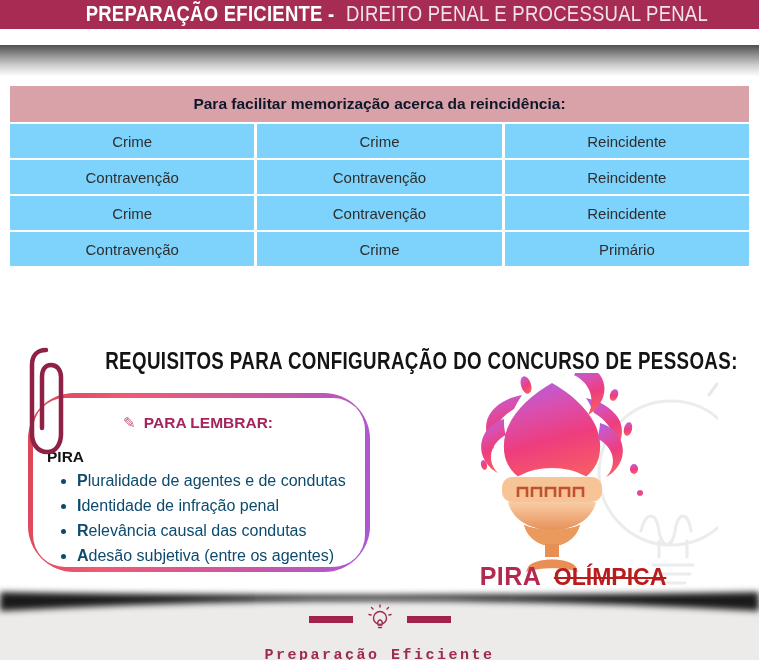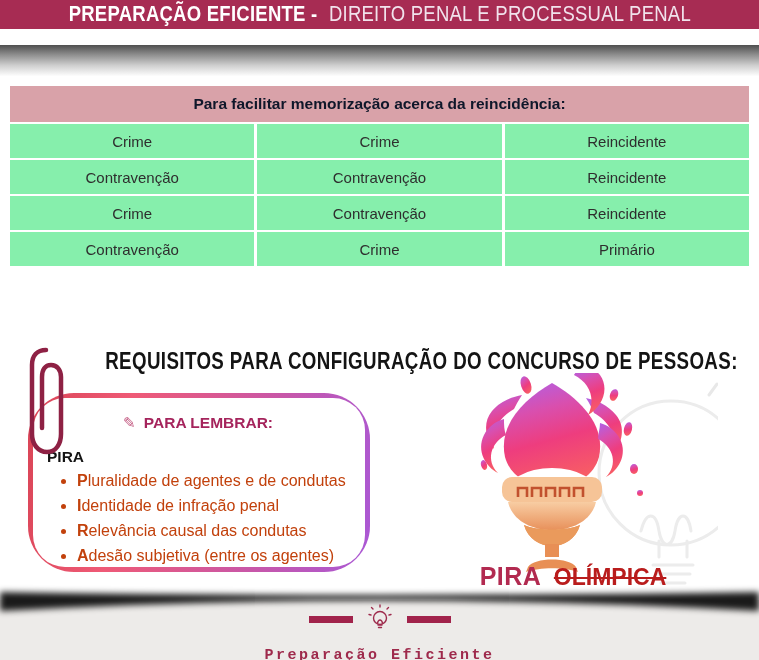--- a/index.html
+++ b/index.html
@@ -1,52 +1,52 @@
 <!DOCTYPE html>
 <html><head>
 <meta charset="utf-8">
 <style>
   html,body{margin:0;padding:0;}
   body{width:759px;height:660px;background:#fff;font-family:"Liberation Sans",sans-serif;position:relative;overflow:hidden;}
   .page{position:absolute;inset:0;}
 
   
-  .topbar{position:absolute;top:0;left:0;width:759px;height:29px;background:#a72c53;display:flex;align-items:center;justify-content:center;}
+  .topbar{position:absolute;top:0;left:0;width:759px;height:29px;background:#a72c53;display:flex;align-items:center;justify-content:flex-end;}
   .topbar-inner{display:inline-block;transform:scaleX(.86);white-space:nowrap;font-size:21.5px;letter-spacing:.3px;}
   .topbar .brand{color:#ffffff;font-weight:bold;}
   .topbar .sub{color:#f1e2ec;font-weight:normal;margin-left:7px;}
   .topbar-shadow{position:absolute;top:45px;left:0;width:759px;height:33px;
     background:linear-gradient(to bottom,#4f4f4f 0%,#8f8f8f 30%,#cfcfcf 62%,#ffffff 95%);}
 
   
   .memo-table{position:absolute;left:10px;top:86px;width:739px;}
   .t-title{height:36px;background:#d9a2a9;display:flex;align-items:center;justify-content:center;
     font-weight:bold;font-size:15.5px;color:#0f172a;}
   .t-head,.t-row{display:flex;gap:3px;margin-top:2px;}
   .t-head .cell{flex:1;height:32px;background:#f9c7cd;display:flex;align-items:center;justify-content:center;
     font-weight:bold;font-size:15.5px;color:#1c1c1c;}
-  .t-row .cell{flex:1;height:34px;background:#86efac;display:flex;align-items:center;justify-content:center;
+  .t-row .cell{flex:1;height:34px;background:#7dd3fc;display:flex;align-items:center;justify-content:center;
     font-size:15px;color:#2e2e2e;}
 
   
   .section-heading{position:absolute;top:331px;left:0;width:759px;margin:16px;text-align:center;}
   .section-heading .condensed{display:inline-block;transform:scaleX(.78);transform-origin:center;
     font-size:24px;font-weight:bold;color:#141414;letter-spacing:.5px;white-space:nowrap;}
 
   
   .paperclip{position:absolute;left:24px;top:344px;z-index:5;}
   .reminder-card{position:absolute;left:28px;top:393px;width:342px;height:179px;border-radius:46px;
     background:linear-gradient(100deg,#d94455 0%,#ef5a76 28%,#c857a8 68%,#a958d6 100%);
     padding:5px;box-sizing:border-box;}
   .reminder-inner{width:100%;height:100%;background:#fff;border-radius:32px;box-sizing:border-box;padding:14px 16px 10px 14px;}
   .card-title{text-align:center;font-weight:bold;font-size:15.5px;color:#a5245c;margin-top:2px;}
   .card-title .pencil{font-size:15px;color:#c2577f;margin-right:4px;font-weight:normal;}
   .acronym{font-weight:bold;font-size:15.5px;color:#141414;margin:16px 0 2px 0;}
   .pira-list{margin:2px 0 0 0;padding-left:30px;list-style:disc;}
-  .pira-list li{font-size:16px;color:#c2410c;line-height:25px;}
+  .pira-list li{font-size:16px;color:#0c4a6e;line-height:25px;}
   .pira-list b{font-weight:bold;}
 
   
   .illus{position:absolute;left:428px;top:373px;width:290px;height:224px;background:#ffffff;}
   .illus svg{position:absolute;left:0;top:0;}
   .illus-caption{position:absolute;left:0;bottom:6px;width:100%;text-align:center;white-space:nowrap;}
   .illus-caption .pira{font-weight:bold;font-size:25px;color:#b22a50;letter-spacing:.5px;}
   .illus-caption .struck{font-size:23px;color:#b91c1c;text-decoration:line-through;text-decoration-thickness:2px;margin-left:8px;font-weight:bold;}
 
   

